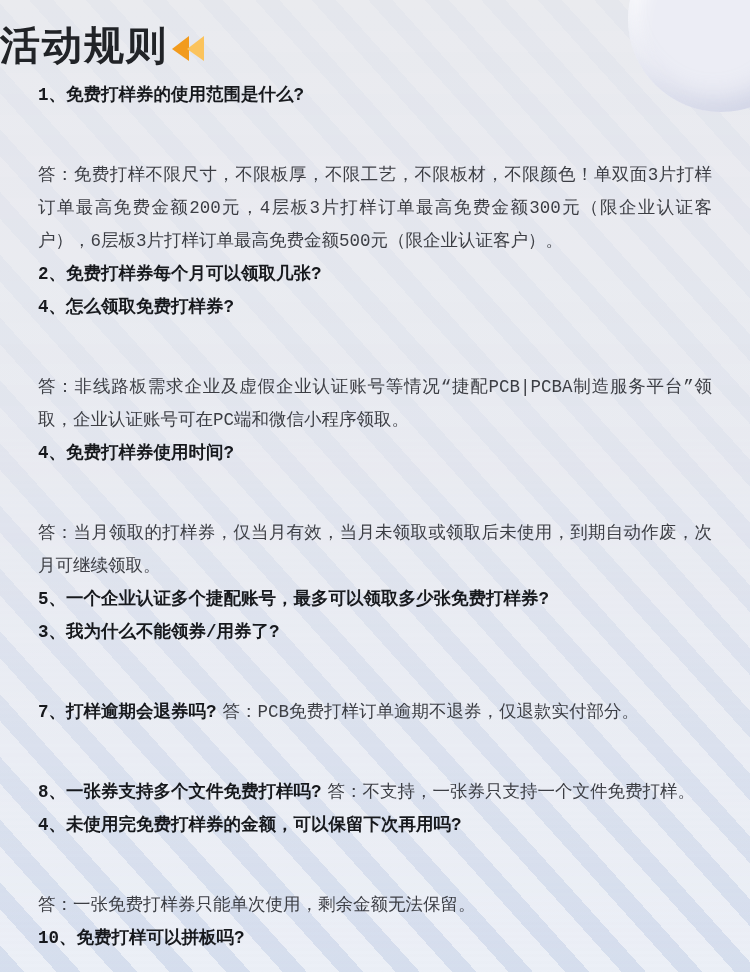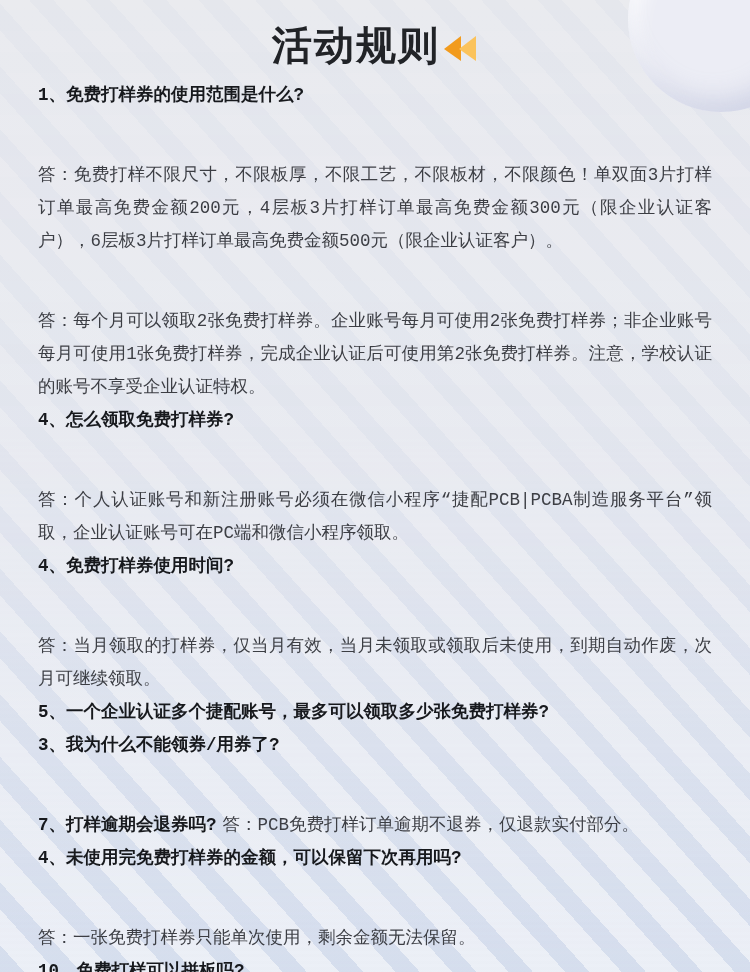--- a/index.html
+++ b/index.html
@@ -41,21 +41,20 @@
         #e2e7f6 32deg 45dedeg,
         #efe9f4 45deg 58deg);
     background-color: #ecedf5;
     box-shadow:
       inset -8px -12px 24px rgba(162, 172, 206, 0.38),
       inset 8px 10px 20px rgba(255, 255, 255, 0.92);
     filter: blur(0.5px);
   }
   header {
     position: relative;
-    text-align: center;
     padding-top: 20px;
     margin-bottom: 6px;
   }
   .page-title {
     display: inline-block;
     margin: 0;
     font-size: 40px;
     font-weight: 700;
     letter-spacing: 2px;
     color: #212327;
@@ -99,39 +98,42 @@
           <polygon points="36,2 19,15 36,27" fill="#FBC35C"></polygon>
         </svg></span></h1>
 </header>
 
 <main class="rules" id="rules-list">
     <div class="rule-item">
       <div class="q">1、免费打样券的使用范围是什么?</div>
       <div class="a">答：免费打样不限尺寸，不限板厚，不限工艺，不限板材，不限颜色！单双面3片打样订单最高免费金额200元，4层板3片打样订单最高免费金额300元（限企业认证客户），6层板3片打样订单最高免费金额500元（限企业认证客户）。</div>
     </div>
     <div class="rule-item">
-      <div class="a">答：每个月可以领取2张免费打样券。企业账号每月可使用2张免费打样券；非企业账号每月可使用1张免费打样券，完成企业认证后可使用第2张免费打样券。注意，学校认证的账号不享受企业认证特权。</div>
+      <div class="q">2、免费打样券每个月可以领取几张?</div>
     </div>
     <div class="rule-item">
       <div class="q">4、怎么领取免费打样券?</div>
-      <div class="a">答：个人认证账号和新注册账号必须在微信小程序“捷配PCB|PCBA制造服务平台”领取，企业认证账号可在PC端和微信小程序领取。</div>
+      <div class="a">答：非线路板需求企业及虚假企业认证账号等情况“捷配PCB|PCBA制造服务平台”领取，企业认证账号可在PC端和微信小程序领取。</div>
     </div>
     <div class="rule-item">
       <div class="q">4、免费打样券使用时间?</div>
       <div class="a">答：当月领取的打样券，仅当月有效，当月未领取或领取后未使用，到期自动作废，次月可继续领取。</div>
     </div>
     <div class="rule-item">
       <div class="q">5、一个企业认证多个捷配账号，最多可以领取多少张免费打样券?</div>
     </div>
     <div class="rule-item">
       <div class="q">3、我为什么不能领券/用券了?</div>
     </div>
     <div class="rule-item">
       <div class="a"><span class="q">7、打样逾期会退券吗?</span><span>答：PCB免费打样订单逾期不退券，仅退款实付部分。</span></div>
     </div>
     <div class="rule-item">
+      <div class="a"><span class="q">8、一张券支持多个文件免费打样吗?</span><span>答：不支持，一张券只支持一个文件免费打样。</span></div>
+    </div>
+    <div class="rule-item">
       <div class="q">4、未使用完免费打样券的金额，可以保留下次再用吗?</div>
       <div class="a">答：一张免费打样券只能单次使用，剩余金额无法保留。</div>
     </div>
     <div class="rule-item">
       <div class="q">10、免费打样可以拼板吗?</div>
     </div>
   </main>
 
 </body></html>

